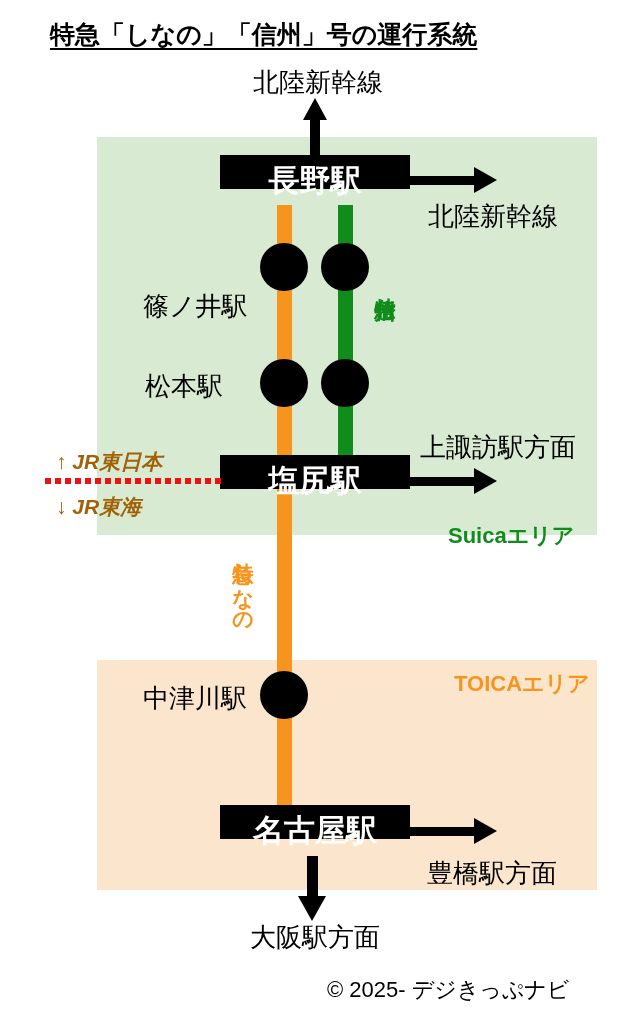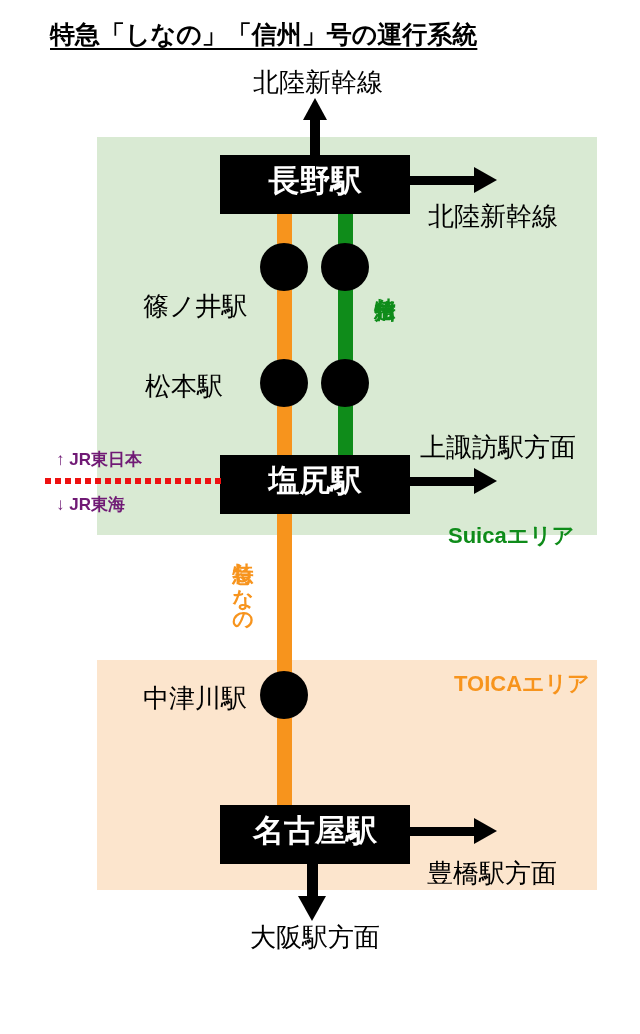--- a/index.html
+++ b/index.html
@@ -19,27 +19,27 @@
   .suica-area { left:97px; top:137px; width:500px; height:398px; background:#d9ead3; }
   .toica-area { left:97px; top:660px; width:500px; height:230px; background:#fce5cd; }
 
   .rail { z-index:2; width:15px; }
   .shinano-line { left:277px; top:205px; height:600px; background:#f7941d; }
   .shinshu-line { left:338px; top:205px; height:250px; background:#0f8c1a; }
 
   .dot { z-index:3; width:48px; height:48px; border-radius:50%; background:#000; }
 
   .station-box {
-    z-index:4; left:220px; width:190px; height:59px; background:#000;
+    z-index:4; left:220px; width:190px; height:34px; background:#000;
     color:#fff; font-size:31px; font-weight:bold; text-align:center; line-height:51px;
     white-space:nowrap;
   }
 
   .lbl { z-index:5; font-size:26px; white-space:nowrap; }
-  .red-lbl { z-index:5; font-size:17px; font-weight:bold; color:#701a75; white-space:nowrap; }
+  .red-lbl { z-index:5; font-size:21px; font-weight:bold; color:#a16207; white-space:nowrap;font-style:italic; }
   .area-lbl { z-index:5; font-size:22px; font-weight:bold; white-space:nowrap; }
   .suica-lbl { color:#0f8c1a; }
   .toica-lbl { color:#f7941d; }
 
   .vtext {
     z-index:5; writing-mode:vertical-rl; text-orientation:upright;
     font-size:21px; font-weight:bold; letter-spacing:1px; white-space:nowrap;
   }
   .shinshu-lbl { color:#0f8c1a; left:371px; top:281px; }
   .shinano-lbl { color:#f7941d; left:229px; top:546px; }
@@ -111,14 +111,15 @@
   <div class="abs red-lbl" style="left:56px; top:448px;">↑ JR東日本</div>
   <div class="abs boundary-dots"></div>
   <div class="abs red-lbl" style="left:56px; top:493px;text-align:center;">↓ JR東海</div>
 
   <div class="abs vtext shinshu-lbl">特急信州</div>
   <div class="abs vtext shinano-lbl">特急しなの</div>
 
   <div class="abs area-lbl suica-lbl" style="left:448px; top:521px;">Suicaエリア</div>
   <div class="abs area-lbl toica-lbl" style="left:454px; top:669px;">TOICAエリア</div>
 
+  <div class="abs copyright">© 2025- デジきっぷナビ</div>
 
 </div>
 
 </body></html>

